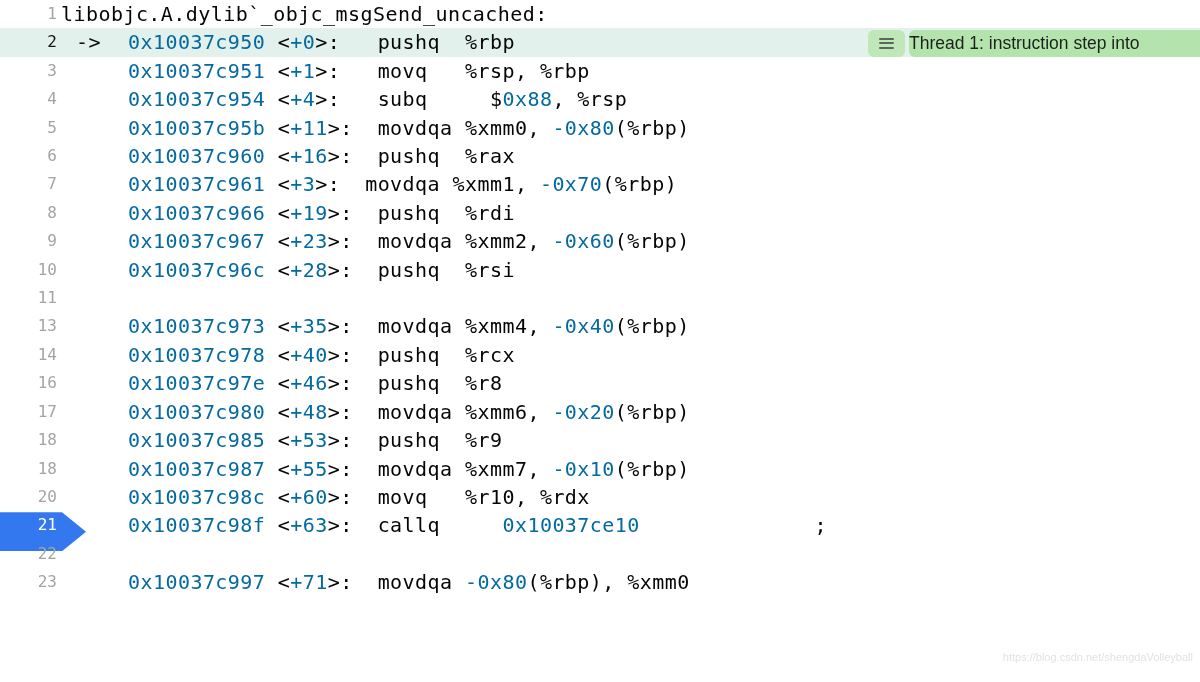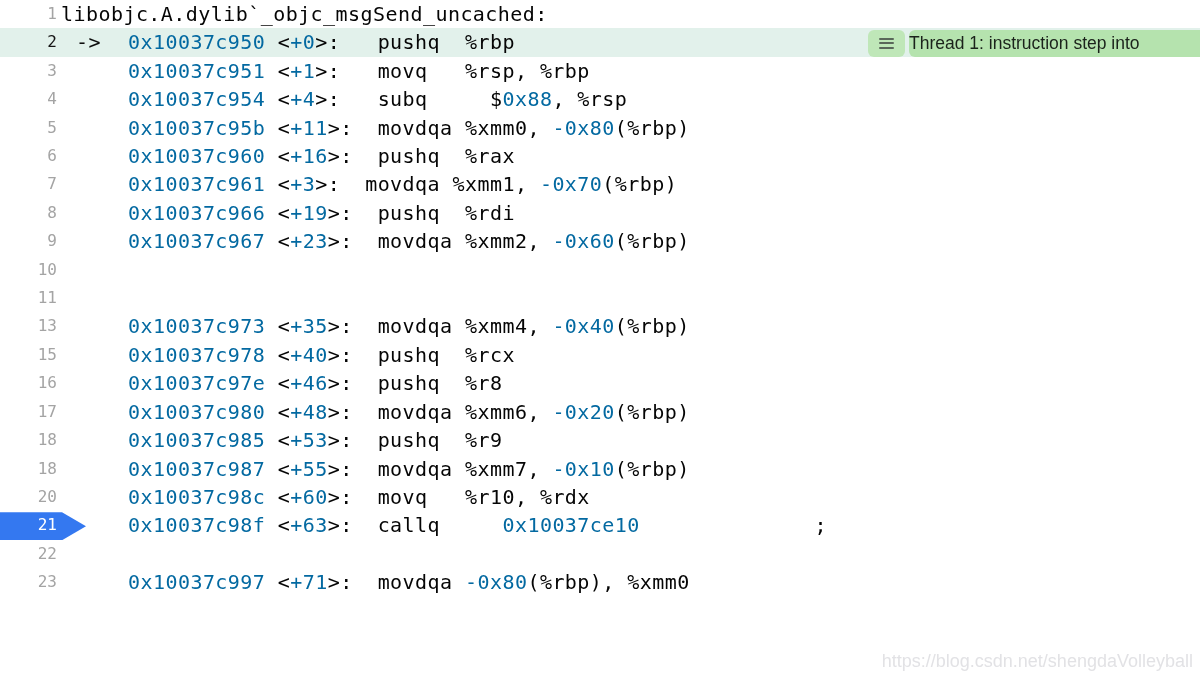--- a/index.html
+++ b/index.html
@@ -13,21 +13,21 @@
   #code-rows { position:absolute; left:0; top:0; width:1200px; height:682px; }
   .row { position:relative; height:28.417px; width:1200px; }
   .row.current { background:#E2F1EB; }
   .lnum {
     position:absolute; left:0; top:0; width:57px; height:100%;
     text-align:right; font-size:16px; line-height:28.417px;
     color:#A4A4A4;
   }
   .row.current .lnum { color:#151515; }
   .bp-marker {
-    position:absolute; left:0; top:1px; width:86px; height:28px;
+    position:absolute; left:0; top:1px; width:86px; height:39px;
     background:#3478F0;
     clip-path:polygon(0 0, 62px 0, 86px 50%, 62px 100%, 0 100%);
   }
   .bp-marker .lnum { color:#ffffff; line-height:26.5px; }
   .ip-arrow {
     position:absolute; left:76px; top:0; font-size:20px; letter-spacing:0.44px;
     line-height:28.417px; color:#0c0c0c; white-space:pre;
   }
   .code {
     position:absolute; left:128px; top:0; white-space:pre;
@@ -54,21 +54,21 @@
   }
   .badge-label-chip {
     position:absolute; left:909px; top:29.5px; width:291px; height:27px;
     background:#B5E3AE; border-radius:6px 0 0 6px;
     font-family:"Liberation Sans", sans-serif; font-size:17.5px;
     line-height:27px; color:#1B221B;
     white-space:nowrap; overflow:hidden;
   }
   .watermark {
     position:absolute; top:651px; right:7px;
-    font-family:"Liberation Sans", sans-serif; font-size:18px;
+    font-family:"Liberation Sans", sans-serif; font-size:11px;
     color:#E2E2E5; white-space:nowrap;
   }
 </style>
 </head>
 <body>
 
 <div id="code-rows">
     <div class="row label">
       <span class="lnum">1</span>
       <span class="code"><span class="seg-k">libobjc.A.dylib`_objc_msgSend_uncached:</span></span>
@@ -101,30 +101,31 @@
     <div class="row">
       <span class="lnum">8</span>
       <span class="code"><span class="seg-b">0x10037c966</span><span class="seg-k"> &lt;</span><span class="seg-b">+19</span><span class="seg-k">&gt;:  pushq  %rdi</span></span>
     </div>
     <div class="row">
       <span class="lnum">9</span>
       <span class="code"><span class="seg-b">0x10037c967</span><span class="seg-k"> &lt;</span><span class="seg-b">+23</span><span class="seg-k">&gt;:  movdqa %xmm2, </span><span class="seg-b">-0x60</span><span class="seg-k">(%rbp)</span></span>
     </div>
     <div class="row">
       <span class="lnum">10</span>
+      <span class="code"><span class="seg-b">0x10037c96c</span><span class="seg-k"> &lt;</span><span class="seg-b">+28</span><span class="seg-k">&gt;:  pushq  %rsi</span></span>
     </div>
     <div class="row">
       <span class="lnum">11</span>
     </div>
     <div class="row">
       <span class="lnum">13</span>
       <span class="code"><span class="seg-b">0x10037c973</span><span class="seg-k"> &lt;</span><span class="seg-b">+35</span><span class="seg-k">&gt;:  movdqa %xmm4, </span><span class="seg-b">-0x40</span><span class="seg-k">(%rbp)</span></span>
     </div>
     <div class="row">
-      <span class="lnum">15</span>
+      <span class="lnum">14</span>
       <span class="code"><span class="seg-b">0x10037c978</span><span class="seg-k"> &lt;</span><span class="seg-b">+40</span><span class="seg-k">&gt;:  pushq  %rcx</span></span>
     </div>
     <div class="row">
       <span class="lnum">16</span>
       <span class="code"><span class="seg-b">0x10037c97e</span><span class="seg-k"> &lt;</span><span class="seg-b">+46</span><span class="seg-k">&gt;:  pushq  %r8</span></span>
     </div>
     <div class="row">
       <span class="lnum">17</span>
       <span class="code"><span class="seg-b">0x10037c980</span><span class="seg-k"> &lt;</span><span class="seg-b">+48</span><span class="seg-k">&gt;:  movdqa %xmm6, </span><span class="seg-b">-0x20</span><span class="seg-k">(%rbp)</span></span>
     </div>

